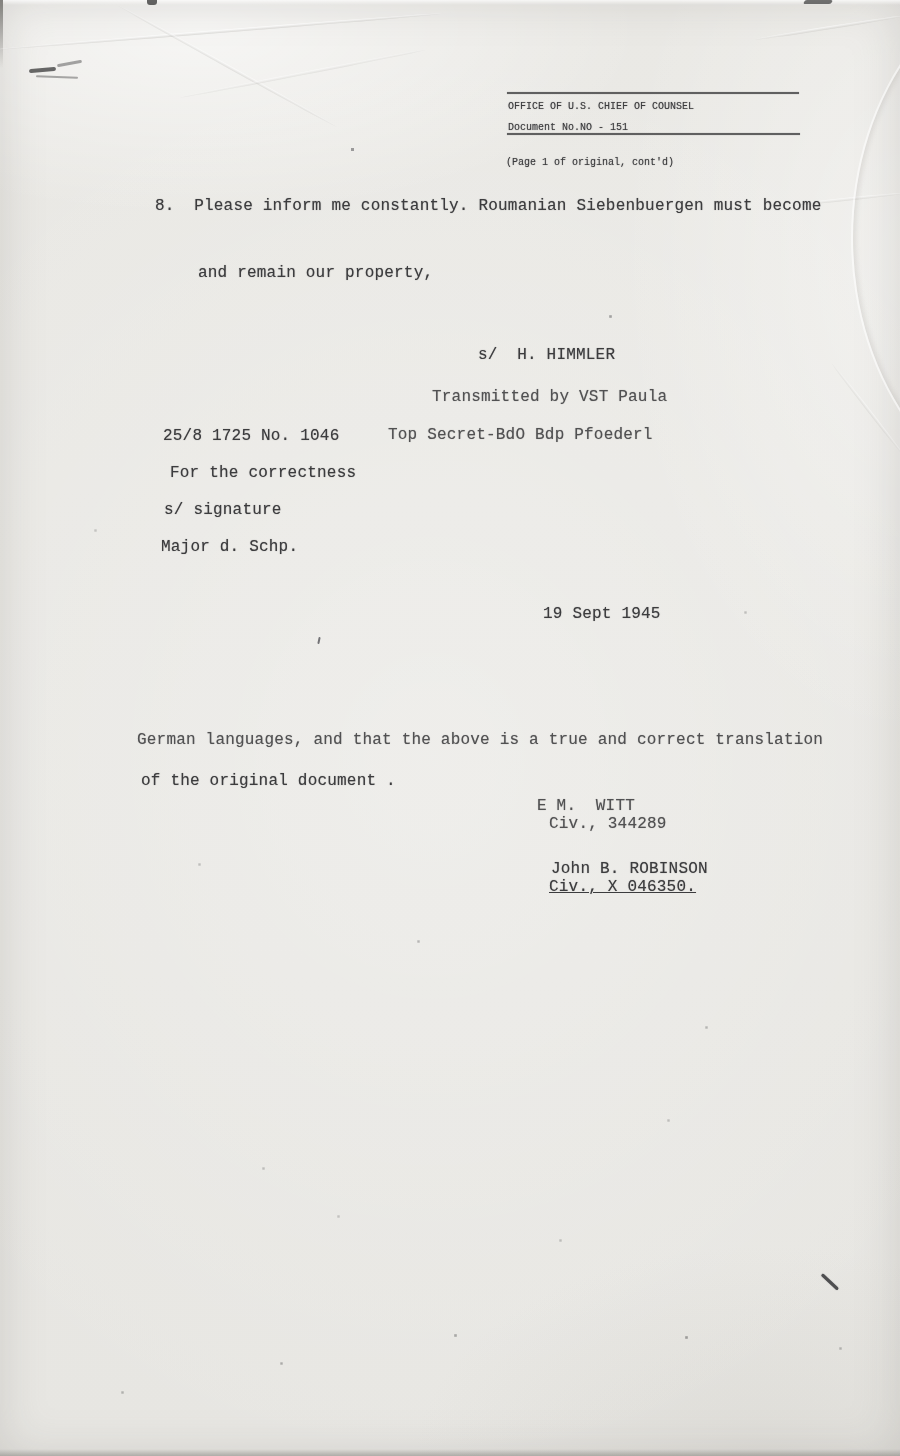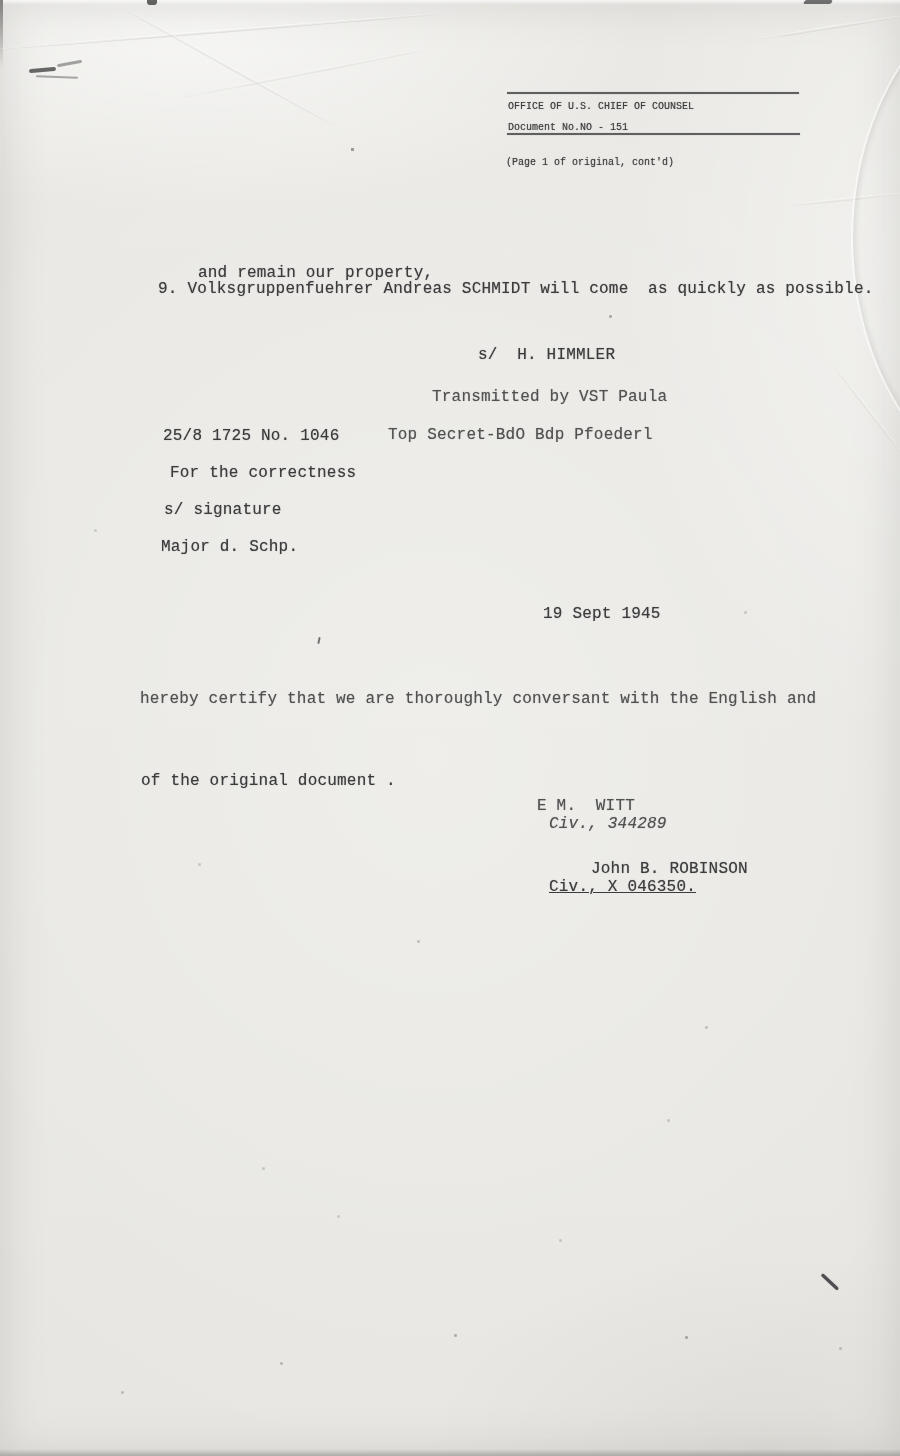--- a/index.html
+++ b/index.html
@@ -49,22 +49,22 @@
   .l-class       { left: 388px; top: 426px; }
   .l-correct     { left: 170px; top: 464px; }
   .l-sig         { left: 164px; top: 501px; }
   .l-rank        { left: 161px; top: 538px; }
   .l-date        { left: 543px; top: 605px; }
   .l-cert1       { left: 200px; top: 648px; }
   .l-cert2       { left: 140px; top: 690px; }
   .l-cert3       { left: 137px; top: 731px; }
   .l-cert4       { left: 141px; top: 772px; }
   .l-w1n         { left: 537px; top: 797px; }
-  .l-w1i         { left: 549px; top: 815px; font-style: italic; }
-  .l-w2n         { left: 551px; top: 860px; margin-left: 40px; }
+  .l-w1i         { left: 549px; top: 815px; }
+  .l-w2n         { left: 551px; top: 860px; }
   .l-w2i         { left: 549px; top: 878px; text-decoration: underline; }
   
   .crease {
     position: absolute;
     height: 3px;
     border-radius: 50%;
     background: linear-gradient(to bottom, rgba(255,255,255,0.85), rgba(150,148,142,0.28));
     transform-origin: left center;
   }
   .crease-a { left: -4px;  top: 48px;  width: 448px; transform: rotate(-4.6deg); }
@@ -157,33 +157,33 @@
   <div class="pen-mark"></div>
   <div class="stray-tick"></div>
   <div class="specks"></div>
 
   <div class="rule hdr-over"></div>
   <div class="t hdr l-office">OFFICE OF U.S. CHIEF OF COUNSEL</div>
   <div class="t hdr l-docno">Document No.NO - 151</div>
   <div class="rule hdr-under"></div>
   <div class="t hdr l-pagenote">(Page 1 of original, cont'd)</div>
 
+  <div class="t l-i8a">8.  Please inform me constantly. Roumanian Siebenbuergen must become</div>
   <div class="t l-i8b">and remain our property,</div>
-  <div class="t l-i9">9. Volksgruppenfuehrer Andreas SCHMIDT will come  as quickly as possible.</div>
 
   <div class="t l-signed">s/  H. HIMMLER</div>
   <div class="t l-transmitted soft">Transmitted by VST Paula</div>
   <div class="t l-ref">25/8 1725 No. 1046</div>
   <div class="t l-class soft">Top Secret-BdO Bdp Pfoederl</div>
   <div class="t l-correct">For the correctness</div>
   <div class="t l-sig">s/ signature</div>
   <div class="t l-rank">Major d. Schp.</div>
 
   <div class="t l-date">19 Sept 1945</div>
-  <div class="t l-cert2 soft">hereby certify that we are thoroughly conversant with the English and</div>
+  <div class="t l-cert3 soft">German languages, and that the above is a true and correct translation</div>
   <div class="t l-cert4">of the original document .</div>
 
   <div class="t l-w1n soft">E M.  WITT</div>
   <div class="t l-w1i soft">Civ., 344289</div>
   <div class="t l-w2n">John B. ROBINSON</div>
   <div class="t l-w2i">Civ., X 046350.</div>
 
 </div>
 
 </body></html>

